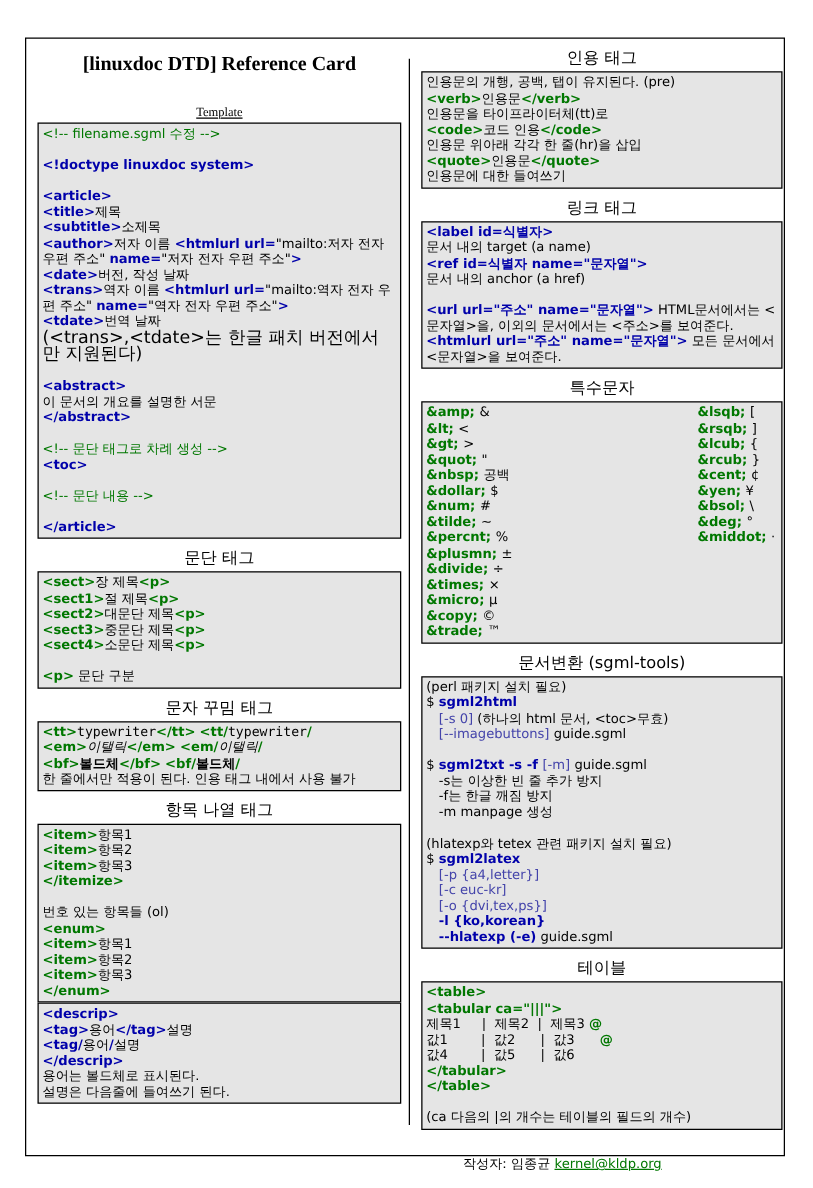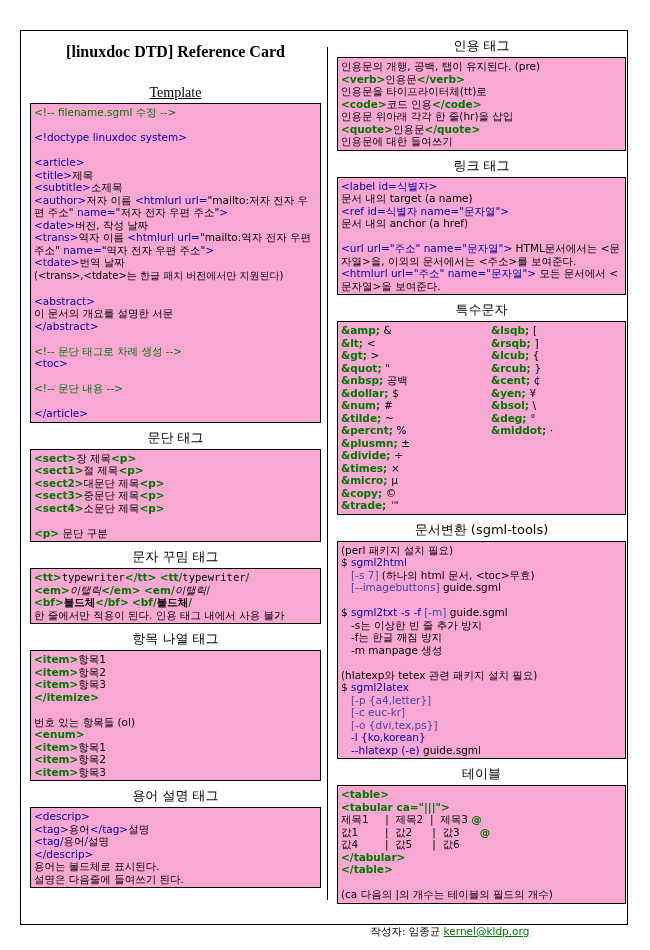--- a/index.html
+++ b/index.html
@@ -6,36 +6,36 @@
   #canvas{position:relative;width:538px;height:950px;background:#fff;
           font-family:"DejaVu Sans","Liberation Sans",sans-serif;color:#000;}
   .page{position:absolute;left:20px;top:30px;width:606px;height:893px;border:1px solid #000;}
   .divider{position:absolute;left:306px;top:16px;bottom:24px;width:0;border-left:1px solid #000;}
   .col{position:absolute;top:0;}
   .col-left{left:9px;width:291px;}
   .col-right{left:316px;width:289px;}
   .doc-title{margin-top:12px;text-align:center;font-family:"Liberation Serif","DejaVu Serif",serif;
              font-weight:bold;font-size:16px;}
   .sec-title{margin:6px 0 2px 0;text-align:center;font-weight:normal;font-size:13px;}
-  .sec-title.tpl{margin-top:24px;text-decoration:underline;font-family:"Liberation Serif","DejaVu Serif",serif;font-size:14px;text-align:center;}
-  .box{border:1px solid #000;background:#f9a8d4;padding:2px 3px;font-size:10.5px;}
+  .sec-title.tpl{margin-top:24px;text-decoration:underline;font-family:"Liberation Serif","DejaVu Serif",serif;font-size:10px;text-align:center;}
+  .box{border:1px solid #000;background:#e5e5e5;padding:2px 3px;font-size:10.5px;}
   .ln{line-height:12.5px;min-height:12.5px;white-space:pre-wrap;word-break:break-word;}
   .k{color:#000;}
-  .ks{color:#000;font-size:10px;}
-  .b{color:#0000aa;font-weight:normal;}
+  .ks{color:#000;font-size:14px;}
+  .b{color:#0000aa;font-weight:bold;}
   .bp{color:#4444aa;}
   .g{color:#007700;font-weight:bold;}
   .gc{color:#007700;text-align:right;}
   .i{color:#000;font-style:italic;}
   .bf{color:#000;font-weight:bold;}
   .tt{color:#000;font-family:"DejaVu Sans Mono","Liberation Mono",monospace;}
   .lnk{color:#007700;text-decoration:underline;cursor:pointer;margin-top:42px;}
-  .special-box{display:flex;}
+  .special-box{display:flex;gap:23px;}
   .spec-col{flex:0 0 150px;}
-  .spec-right{flex:1 1 auto;}
+  .spec-right{flex:1 1 auto;margin-left:44px;}
   .footer{margin-top:8px;font-size:10.5px;}
   .footer .ln{line-height:13.5px;min-height:13.5px;}
 </style>
 </head>
 <body>
 
 <div id="canvas">
   <div class="page">
     <div class="divider"></div>
 
@@ -93,23 +93,23 @@
           <div class="ln"><span class="g">&lt;item&gt;</span><span class="k">항목1</span></div>
           <div class="ln"><span class="g">&lt;item&gt;</span><span class="k">항목2</span></div>
           <div class="ln"><span class="g">&lt;item&gt;</span><span class="k">항목3</span></div>
           <div class="ln"><span class="g">&lt;/itemize&gt;</span></div>
           <div class="ln"><span class="k"></span></div>
           <div class="ln"><span class="k">번호 있는 항목들 (ol)</span></div>
           <div class="ln"><span class="g">&lt;enum&gt;</span></div>
           <div class="ln"><span class="g">&lt;item&gt;</span><span class="k">항목1</span></div>
           <div class="ln"><span class="g">&lt;item&gt;</span><span class="k">항목2</span></div>
           <div class="ln"><span class="g">&lt;item&gt;</span><span class="k">항목3</span></div>
-        </div>
-
-      <div class="sec-title">용어 설명 태그</div>
+          <div class="ln"><span class="g">&lt;/enum&gt;</span></div>
+        </div>
+
       <div class="box">
           <div class="ln"><span class="b">&lt;descrip&gt;</span></div>
           <div class="ln"><span class="b">&lt;tag&gt;</span><span class="k">용어</span><span class="b">&lt;/tag&gt;</span><span class="k">설명</span></div>
           <div class="ln"><span class="b">&lt;tag/</span><span class="k">용어</span><span class="b">/</span><span class="k">설명</span></div>
           <div class="ln"><span class="b">&lt;/descrip&gt;</span></div>
           <div class="ln"><span class="k">용어는 볼드체로 표시된다.</span></div>
           <div class="ln"><span class="k">설명은 다음줄에 들여쓰기 된다.</span></div>
         </div>
     </div>
 
@@ -165,21 +165,21 @@
             <div class="ln"><span class="g">&amp;bsol; </span><span class="k">\</span></div>
             <div class="ln"><span class="g">&amp;deg; </span><span class="k">°</span></div>
             <div class="ln"><span class="g">&amp;middot; </span><span class="k">·</span></div>
           </div>
       </div>
 
       <div class="sec-title">문서변환 (sgml-tools)</div>
       <div class="box">
           <div class="ln"><span class="k">(perl 패키지 설치 필요)</span></div>
           <div class="ln"><span class="k">$ </span><span class="b">sgml2html</span></div>
-          <div class="ln"><span class="k">   </span><span class="bp">[-s 7]</span><span class="k"> (하나의 html 문서, &lt;toc&gt;무효)</span></div>
+          <div class="ln"><span class="k">   </span><span class="bp">[-s 0]</span><span class="k"> (하나의 html 문서, &lt;toc&gt;무효)</span></div>
           <div class="ln"><span class="k">   </span><span class="bp">[--imagebuttons]</span><span class="k"> guide.sgml</span></div>
           <div class="ln"><span class="k"></span></div>
           <div class="ln"><span class="k">$ </span><span class="b">sgml2txt -s -f </span><span class="bp">[-m]</span><span class="k"> guide.sgml</span></div>
           <div class="ln"><span class="k">   -s는 이상한 빈 줄 추가 방지</span></div>
           <div class="ln"><span class="k">   -f는 한글 깨짐 방지</span></div>
           <div class="ln"><span class="k">   -m manpage 생성</span></div>
           <div class="ln"><span class="k"></span></div>
           <div class="ln"><span class="k">(hlatexp와 tetex 관련 패키지 설치 필요)</span></div>
           <div class="ln"><span class="k">$ </span><span class="b">sgml2latex</span></div>
           <div class="ln"><span class="k">   </span><span class="bp">[-p {a4,letter}]</span></div>

